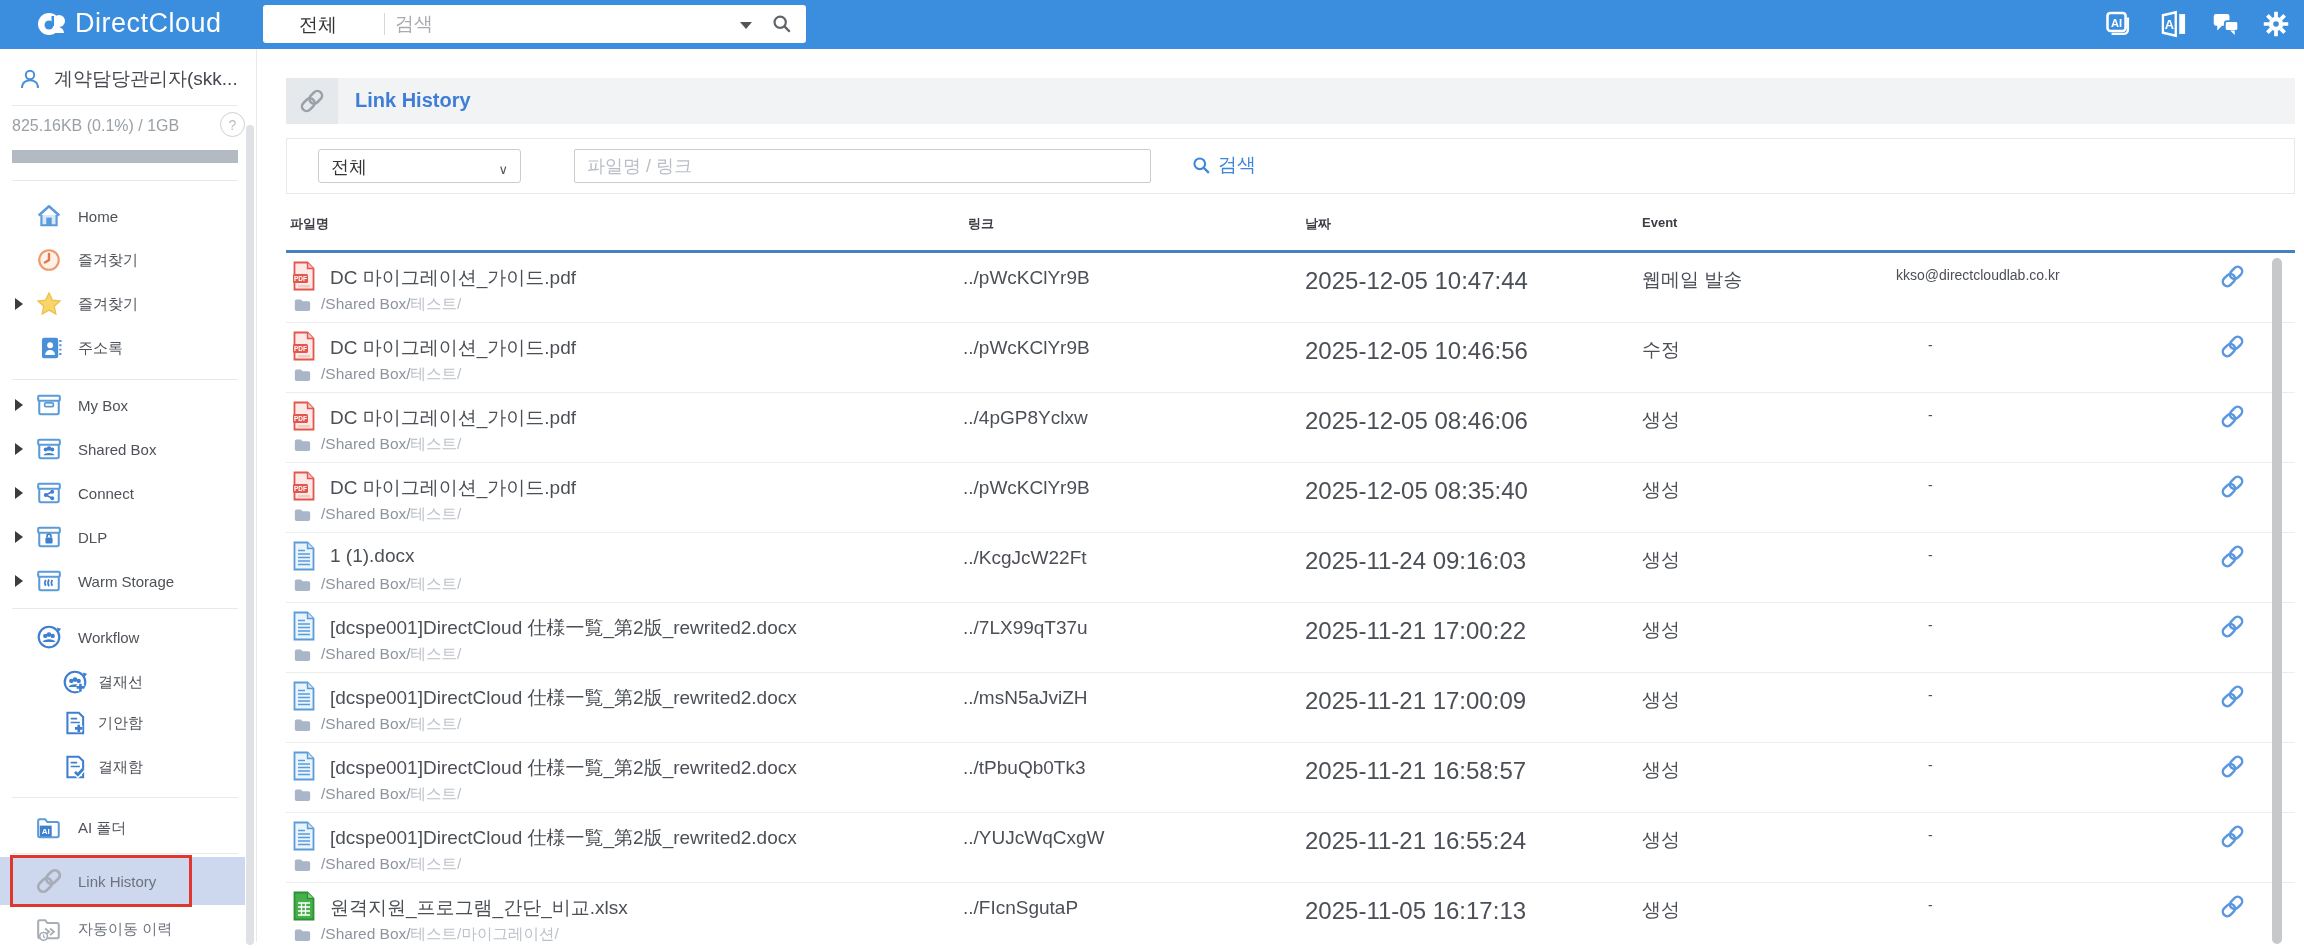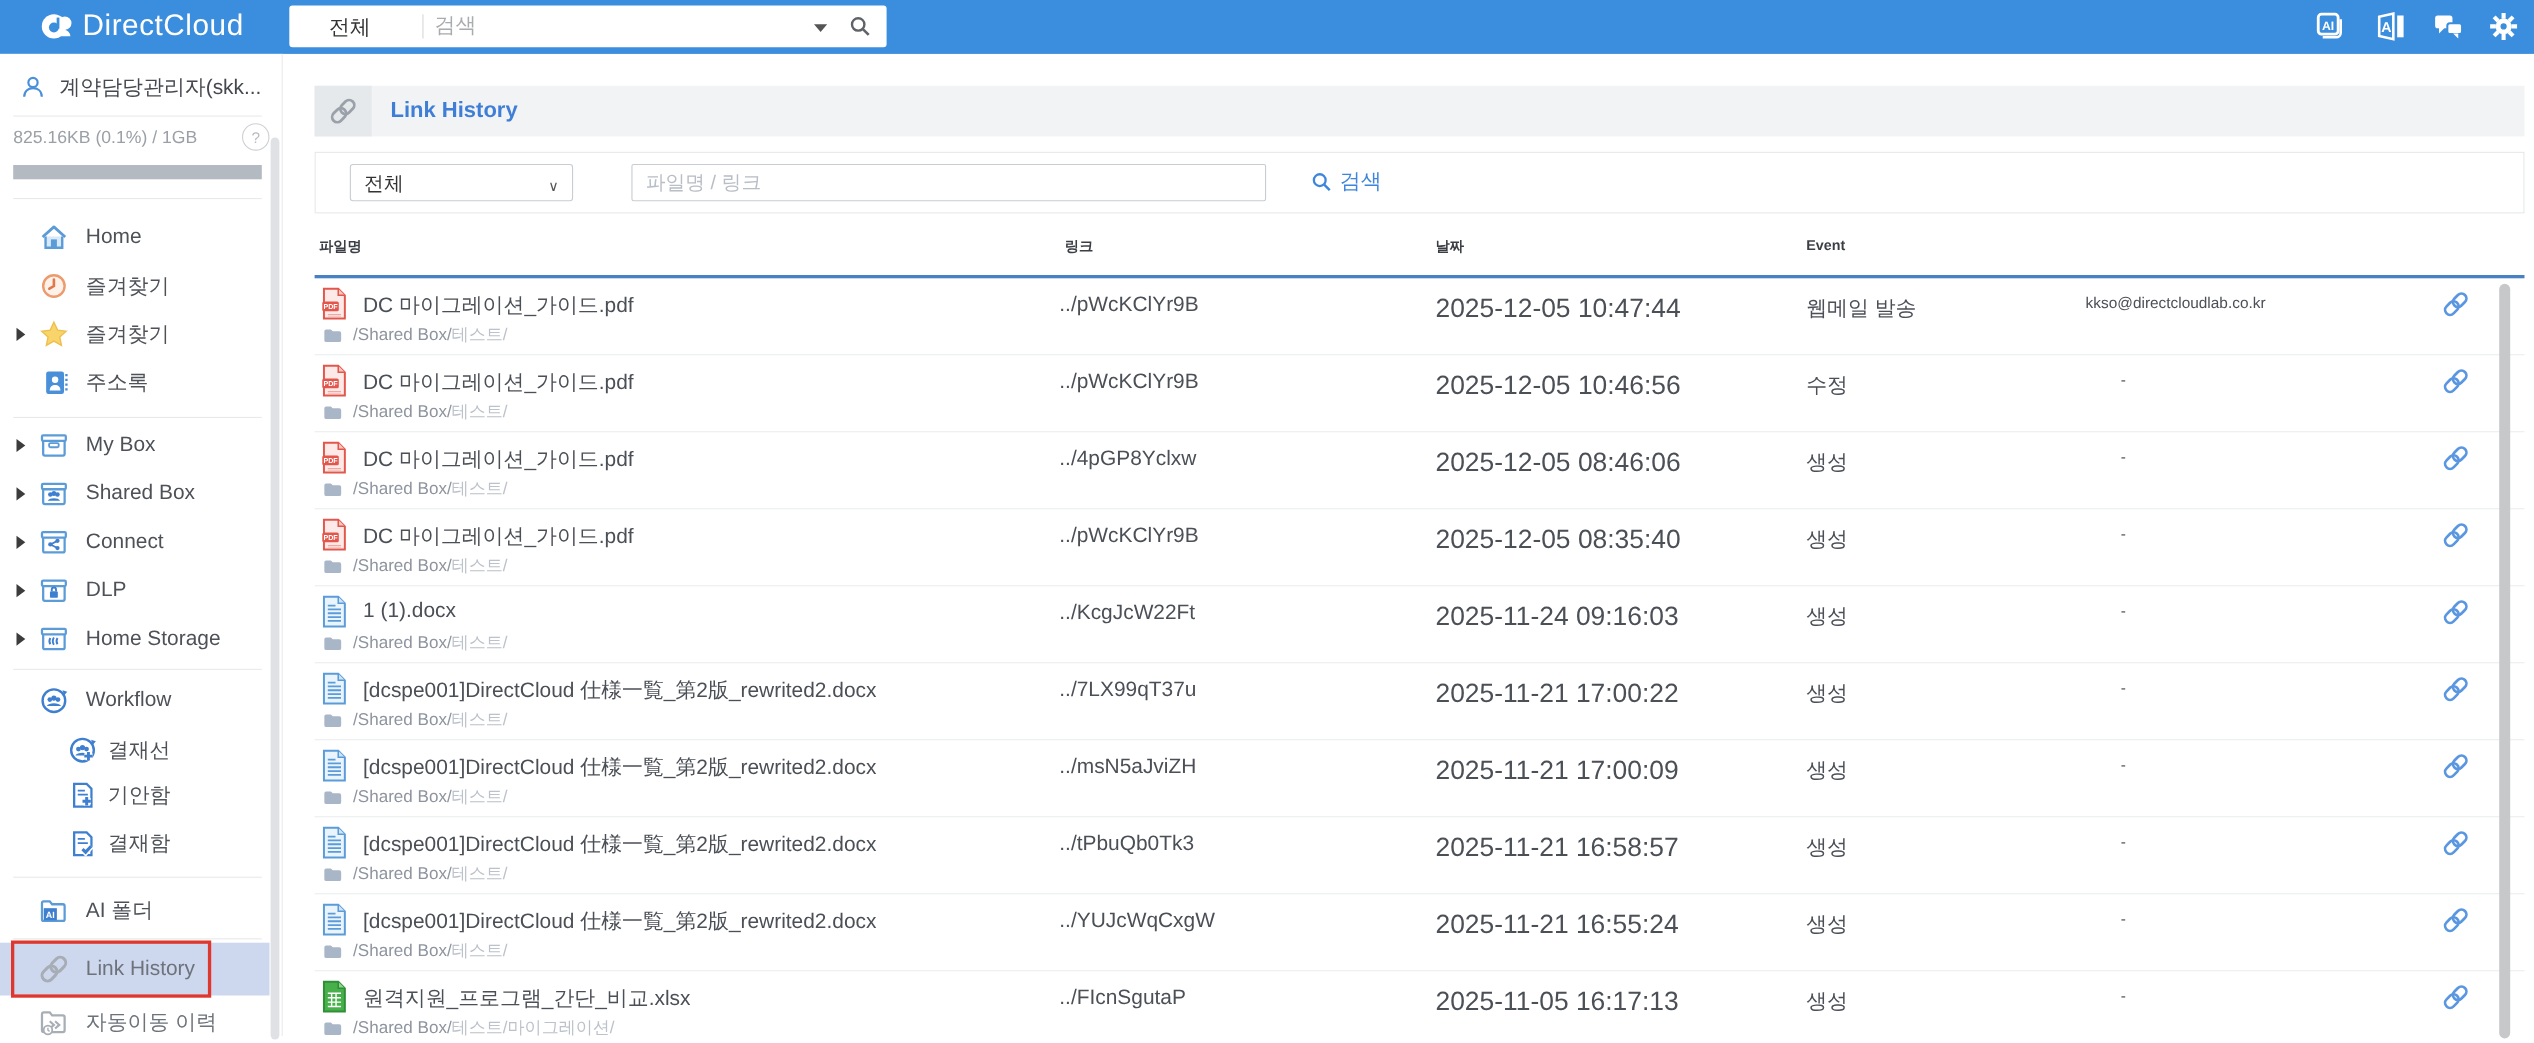--- a/index.html
+++ b/index.html
@@ -30,21 +30,21 @@
   .user-name{font-size:19px;color:#45494f}
   .storage{position:absolute;left:12px;top:68px;font-size:16px;color:#9aa0a6}
   .help-c{position:absolute;left:220px;top:63px;width:23px;height:23px;border:1.5px solid #cdd0d4;border-radius:50%;
           color:#b9bdc2;font-size:14px;display:flex;align-items:center;justify-content:center;cursor:pointer}
   .pbar{position:absolute;left:12px;top:101px;width:226px;height:13px;background:#b4bac1}
   .nav-item{position:absolute;left:0;width:245px;height:44px;display:flex;align-items:center;cursor:pointer}
   .nav-item .arrow{position:absolute;left:15px;width:0;height:0;border-top:6px solid transparent;
                    border-bottom:6px solid transparent;border-left:8px solid #3c3c3c}
   .nav-item .nic{position:absolute;left:36px;width:26px;height:26px}
   .nav-item.sub .nic{left:62px}
-  .nav-item .nlabel{position:absolute;left:78px;font-size:19px;color:#4e5258;white-space:nowrap}
+  .nav-item .nlabel{position:absolute;left:78px;font-size:15px;color:#4e5258;white-space:nowrap}
   .nav-item.sub .nlabel{left:98px}
   .nav-item.gray .nlabel{color:#6d737b}
   .sel-bg{position:absolute;left:0;top:808px;width:245px;height:48px;background:#cdd7ee}
   .red-box{position:absolute;left:10px;top:806px;width:182px;height:52px;border:3px solid #df362d;box-sizing:border-box;pointer-events:none}
   .side-scroll{position:absolute;left:246px;top:76px;width:8px;height:820px;background:#dfe1e4;border-radius:4px;cursor:pointer}
 
   
   .main{position:absolute;left:286px;top:49px;width:2009px;height:899px}
   .page-head{position:absolute;left:0;top:29px;width:100%;height:46px;background:#f1f3f5}
   .ph-iconbox{position:absolute;left:0;top:0;width:52px;height:46px;background:#e6e9ec;display:flex;align-items:center;justify-content:center}
@@ -290,21 +290,21 @@
       <path d="M10.2 12.5 v-1.4 a1.8 1.8 0 0 1 3.6 0 v1.4" fill="none" stroke="#3f7fd0" stroke-width="1.6"></path>
       </svg>
     <span class="nlabel">DLP</span>
   </div>
   <div class="nav-item" style="top:510px">
     <span class="arrow"></span>
     <svg class="nic" viewBox="0 0 24 24">
         <use href="#s-boxbase"></use>
       <path d="M9 11 q-1.6 2.7 0 5.4 M12 10.6 q-1.9 3.1 0 6.2 M15 11 q-1.6 2.7 0 5.4" stroke="#3f7fd0" stroke-width="1.6" fill="none"></path>
       </svg>
-    <span class="nlabel">Home Storage</span>
+    <span class="nlabel">Warm Storage</span>
   </div>
   <div class="s-div" style="top:559px"></div>
 
   <div class="nav-item" style="top:566px">
     <svg class="nic" viewBox="0 0 24 24">
         <use href="#s-workflow"></use>
       </svg>
     <span class="nlabel">Workflow</span>
   </div>
   <div class="nav-item sub" style="top:611px">

